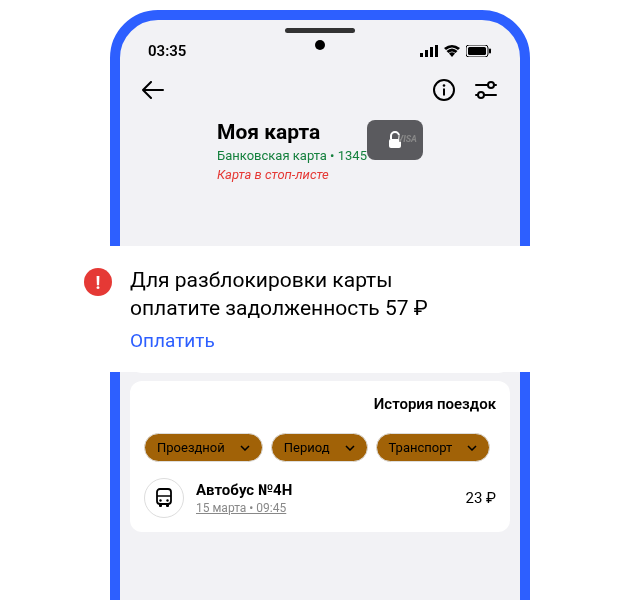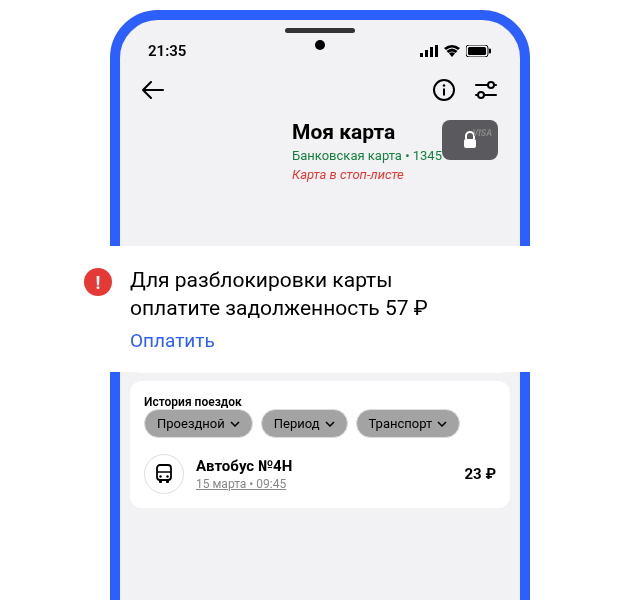--- a/index.html
+++ b/index.html
@@ -56,39 +56,39 @@
 .app-header {
   display: flex;
   justify-content: space-between;
   align-items: center;
   padding: 14px 22px 10px 22px;
 }
 .header-actions { display: flex; gap: 18px; align-items: center; }
 .card-section {
   padding: 4px 22px 16px 22px;
   display: flex;
-  justify-content: flex-end;
+  justify-content: center;
   align-items: flex-start;
 }
 .card-title { font-size: 21px; font-weight: 700; margin-bottom: 4px; }
 .card-subtitle { font-size: 13px; color: #15803d; margin-bottom: 4px; }
 .card-status { font-size: 13px; color: #e53935; font-style: italic; }
 .lock-badge {
   width: 56px;
   height: 40px;
   background: #5a5a5e;
   border-radius: 8px;
   display: flex;
   align-items: center;
   justify-content: center;
   position: relative;
 }
 .visa-text {
   position: absolute;
-  top: 8px;
+  top: 14px;
   right: 6px;
   font-size: 9px;
   color: #888;
   font-style: italic;
   font-weight: 700;
 }
 .month-section {
   background: #fff;
   margin: 110px 10px 8px 10px;
   border-radius: 12px;
@@ -98,46 +98,46 @@
 .month-sub-row { display: flex; justify-content: space-between; align-items: center; }
 .month-sub { font-size: 13px; color: #888; }
 .transport-counts { display: flex; gap: 10px; font-size: 13px; align-items: center; }
 .transport-item { display: flex; align-items: center; gap: 3px; }
 .history-section {
   background: #fff;
   margin: 0 10px;
   border-radius: 12px;
   padding: 14px 14px;
 }
-.history-title { font-size: 12px; font-weight: 600; margin-bottom: 0; }
+.history-title { font-size: 15px; font-weight: 600; margin-bottom: 20px; text-align: right; }
 .filter-row { display: flex; gap: 8px; margin-bottom: 16px; }
 .filter-chip {
   border: 1px solid #ddd;
   border-radius: 18px;
   padding: 6px 12px;
   font-size: 13px;
   display: flex;
   align-items: center;
-  gap: 5px;
-  background: #a3a3a3;
+  gap: 15px;
+  background: #a16207;
 }
 .trip-row { display: flex; align-items: center; gap: 12px; }
 .trip-icon-wrap {
   width: 40px;
   height: 40px;
   border: 1px solid #ddd;
   border-radius: 50%;
   display: flex;
   align-items: center;
   justify-content: center;
 }
 .trip-info { flex: 1; }
 .trip-name { font-size: 15px; font-weight: 700; }
 .trip-date { font-size: 12px; color: #888; margin-top: 2px; text-decoration: underline; }
-.trip-price { font-size: 15px; font-weight: 700; }
+.trip-price { font-size: 15px; font-weight: 400; }
 .callout {
   position: absolute;
   left: 62px;
   top: 246px;
   width: 516px;
   background: #fff;
   padding: 20px 22px;
   display: flex;
   gap: 18px;
   align-items: flex-start;
@@ -161,21 +161,21 @@
 .callout-link { color: #2d5fff; font-size: 19px; margin-top: 6px; display: inline-block; }
 </style>
 </head>
 <body>
 
 <div class="phone-frame">
   <div class="notch-speaker"></div>
   <div class="notch-camera"></div>
 
   <div class="status-bar">
-    <span>21:35</span>
+    <span>03:35</span>
     <div class="status-right">
       <span class="signal-icon">
         <svg width="18" height="12" viewBox="0 0 18 12">
             <rect x="0" y="8" width="3" height="4" fill="#000"></rect>
             <rect x="5" y="5" width="3" height="7" fill="#000"></rect>
             <rect x="10" y="2" width="3" height="10" fill="#000"></rect>
             <rect x="15" y="0" width="3" height="12" fill="#000"></rect>
           </svg>
       </span>
       <span class="wifi-icon">

